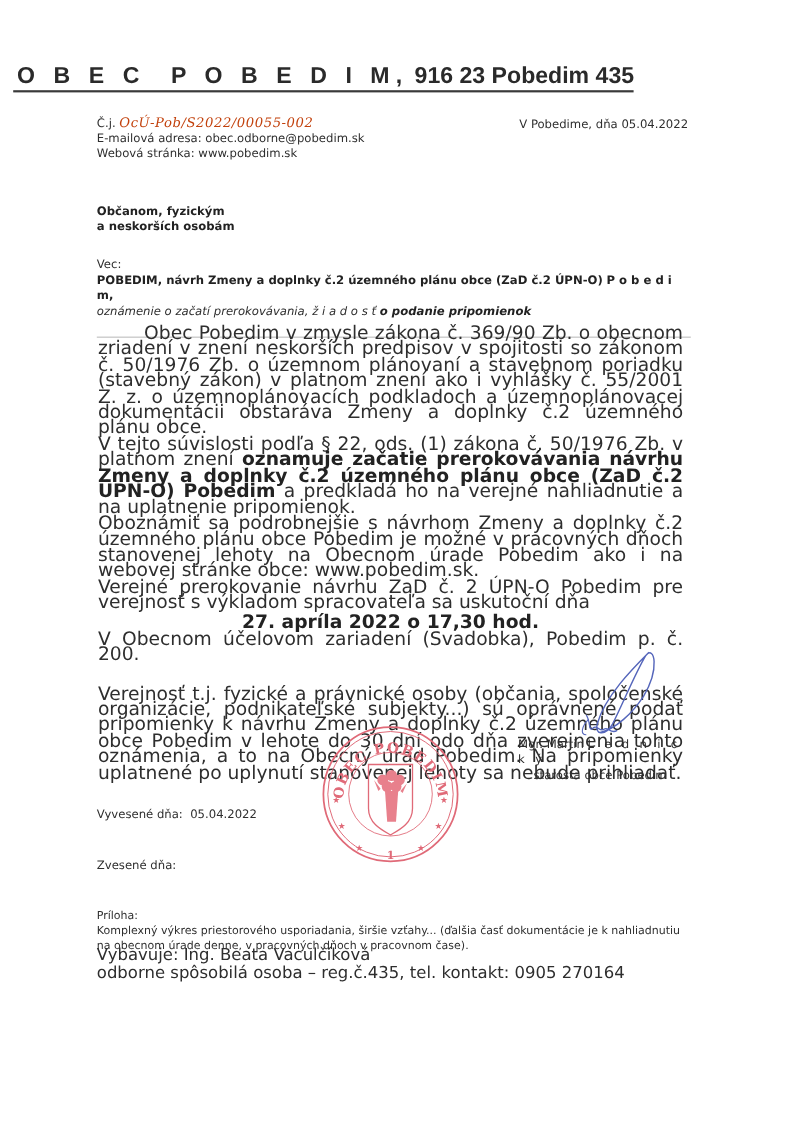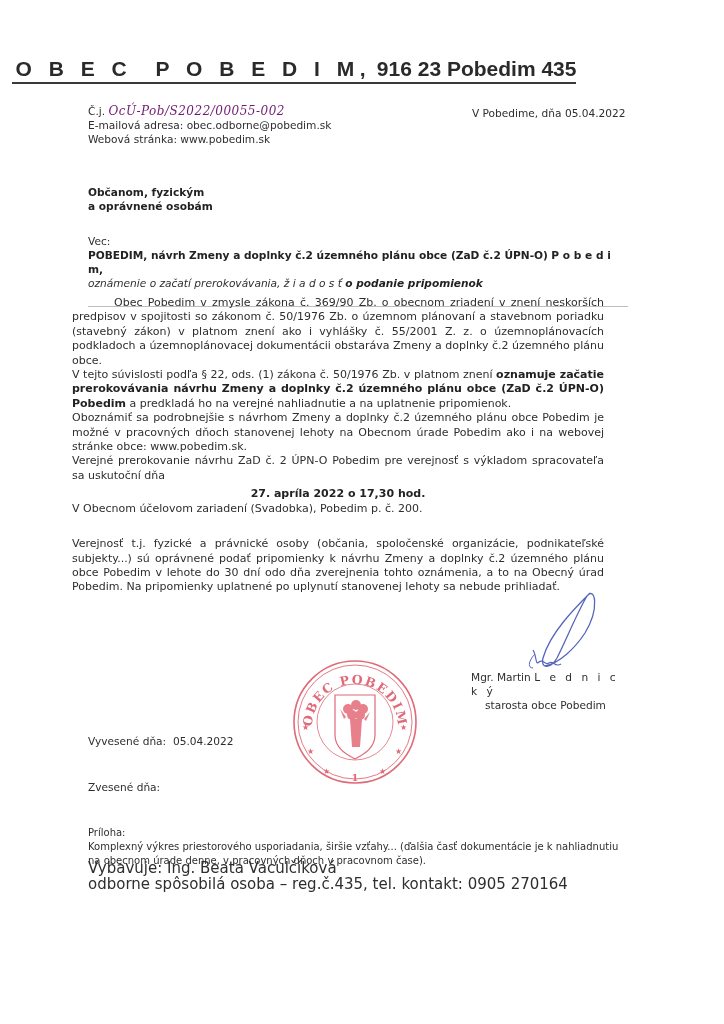--- a/index.html
+++ b/index.html
@@ -10,23 +10,23 @@
   }
   .abs { position: absolute; }
   .title {
     left: 0; width: 588px; top: 57px; text-align: center;
     font-family: "Liberation Sans", sans-serif; font-weight: bold;
     font-size: 21px; color: #2a2a2a;
   }
   .title span.t { display: inline-block; border-bottom: 2px solid #3a3a3a; padding: 0 0 1px 4px; }
   .title .sp { letter-spacing: 5.5px; }
   .small { font-size: 10.6px; line-height: 14px; }
-  .hand { font-family: "DejaVu Serif", serif; font-style: italic; color: #701a75; font-size: 12px; letter-spacing: 0.5px; }
+  .hand { font-family: "DejaVu Serif", serif; font-style: italic; color: #c2410c; font-size: 12px; letter-spacing: 0.5px; }
   .body-text {
-    left: 72px; width: 532px; font-size: 11px; line-height: 14.4px;
+    left: 89px; width: 532px; font-size: 17px; line-height: 14.4px;
     text-align: justify;
   }
   .body-text p { margin: 0; }
   .indent { text-indent: 42px; }
   b, .b { font-weight: bold; color: #222; }
   .center { text-align: center; }
   .rule { border-bottom: 1px solid #bdbdbd; }
   .sp-letters { letter-spacing: 3px; }
   .ital { font-style: italic; }
 </style>
@@ -47,21 +47,21 @@
     <span class="hand">OcÚ-Pob/S2022/00055-002</span>
   </div>
   <div>E-mailová adresa: obec.odborne@pobedim.sk</div>
   <div>Webová stránka: www.pobedim.sk</div>
 </div>
 
 <div class="abs small" style="left:472px; top:106px; width:160px;">V Pobedime, dňa 05.04.2022</div>
 
 <div class="abs small b" style="left:88px; top:185px; width:300px;">
   <div>Občanom, fyzickým</div>
-  <div>a oprávnené osobám</div>
+  <div>a neskorších osobám</div>
 </div>
 
 <div class="abs small" style="left:88px; top:234px; width:540px;">
   <div>Vec:</div>
   <div>
     <span class="b">POBEDIM, návrh Zmeny a doplnky č.2 územného plánu obce (ZaD č.2 ÚPN-O)</span>
     <span class="b">P o b e d i m,</span>
   </div>
   <div class="rule" style="padding-bottom:16px;">
     <span class="ital">oznámenie o začatí prerokovávania,</span>

